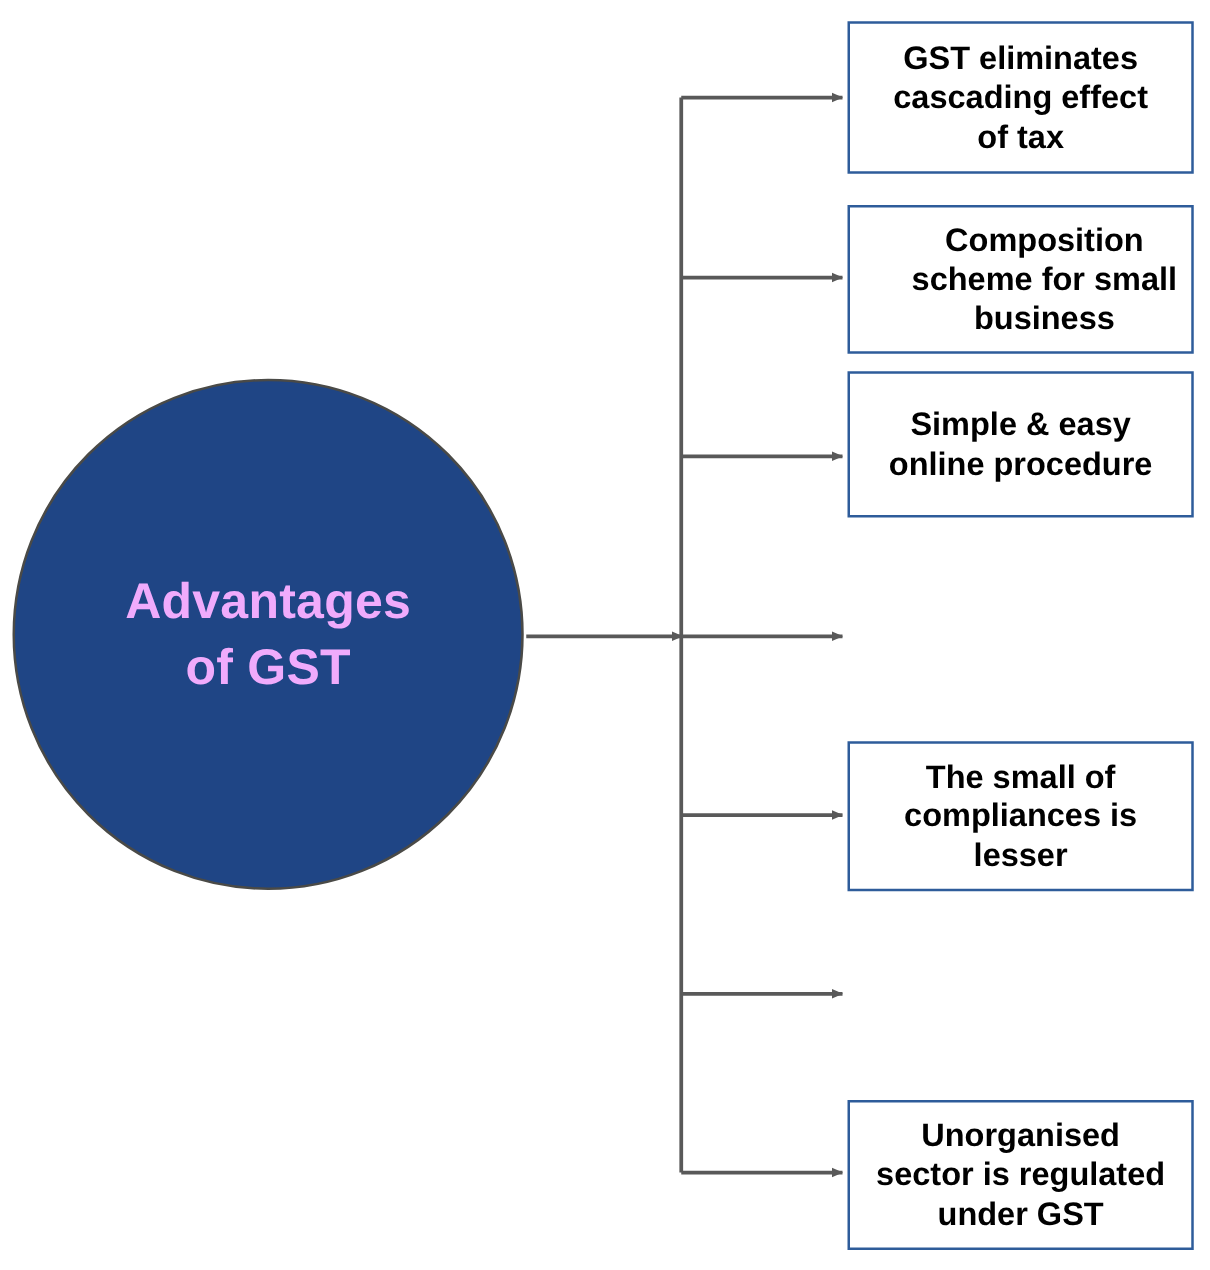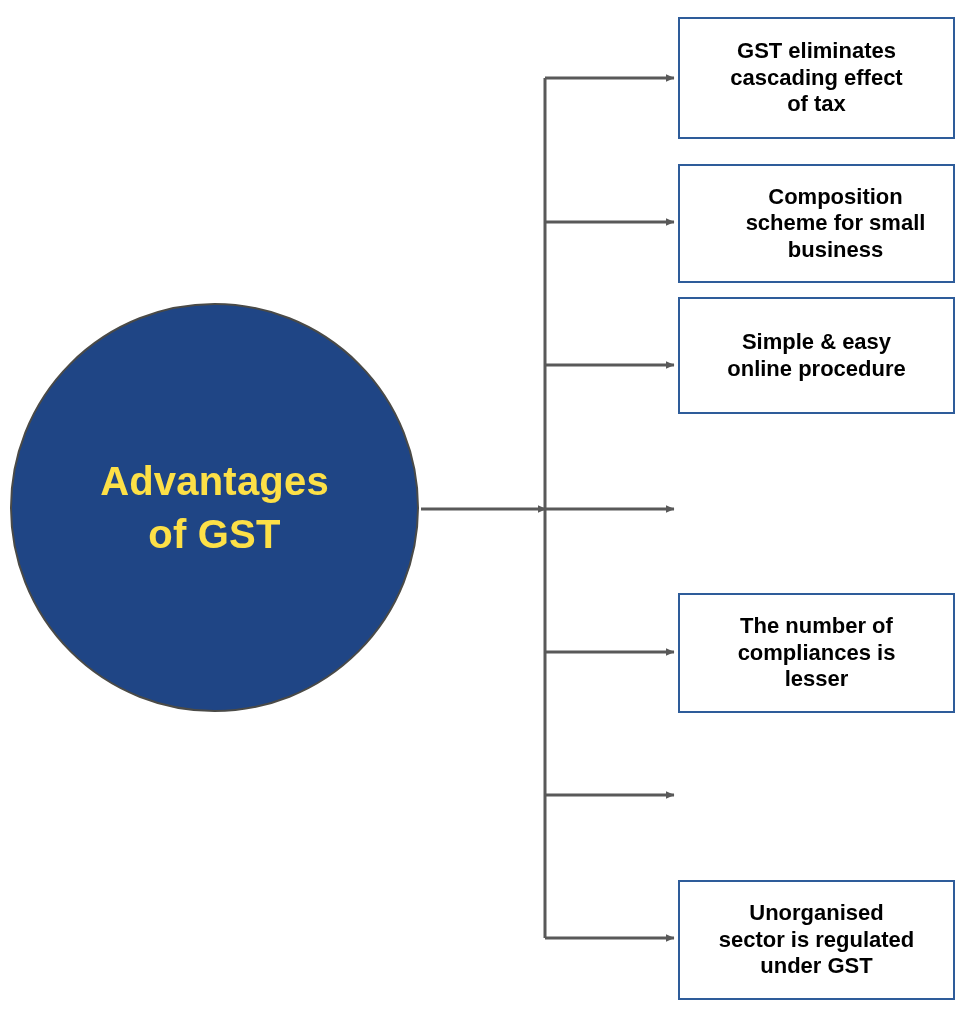--- a/index.html
+++ b/index.html
@@ -34,21 +34,21 @@
     border-radius: 50%;
     background: #1F4585;
     border: 2px solid #4a4a47;
     box-sizing: border-box;
     display: flex;
     align-items: center;
     justify-content: center;
     text-align: center;
   }
   .hub-label {
-    color: #fde047;
+    color: #f0abfc;
     font-size: 40px;
     font-weight: bold;
     line-height: 1.32;
     letter-spacing: 0.2px;
     white-space: pre-line;
     text-align: center;
   }
   .node-box {
     position: absolute;
     left: 678px;
@@ -56,21 +56,21 @@
     border: 2px solid #2E5C9A;
     background: #ffffff;
     box-sizing: border-box;
     display: flex;
     align-items: center;
     justify-content: center;
     text-align: center;
   }
   .node-label {
     color: #000000;
-    font-size: 22px;
+    font-size: 26px;
     font-weight: bold;
     line-height: 1.2;
     white-space: pre-line;
     padding: 0 8px;
   }
 </style>
 </head>
 <body>
 
 <div id="canvas">
@@ -112,21 +112,21 @@
 business</span>
   </div>
 
   <div class="node-box" style="top:297px;height:117px;">
     <span class="node-label">Simple &amp; easy
 online procedure</span>
   </div>
 
 
   <div class="node-box" style="top:593px;height:120px;">
-    <span class="node-label">The number of
+    <span class="node-label">The small of
 compliances is
 lesser</span>
   </div>
 
 
   <div class="node-box" style="top:880px;height:120px;">
     <span class="node-label">Unorganised
 sector is regulated
 under GST</span>
   </div>

